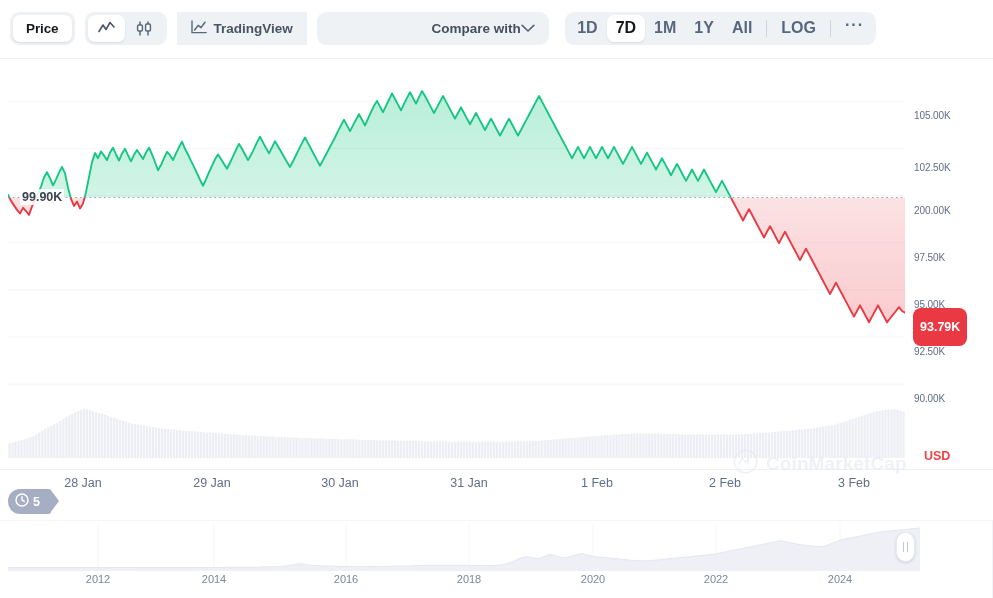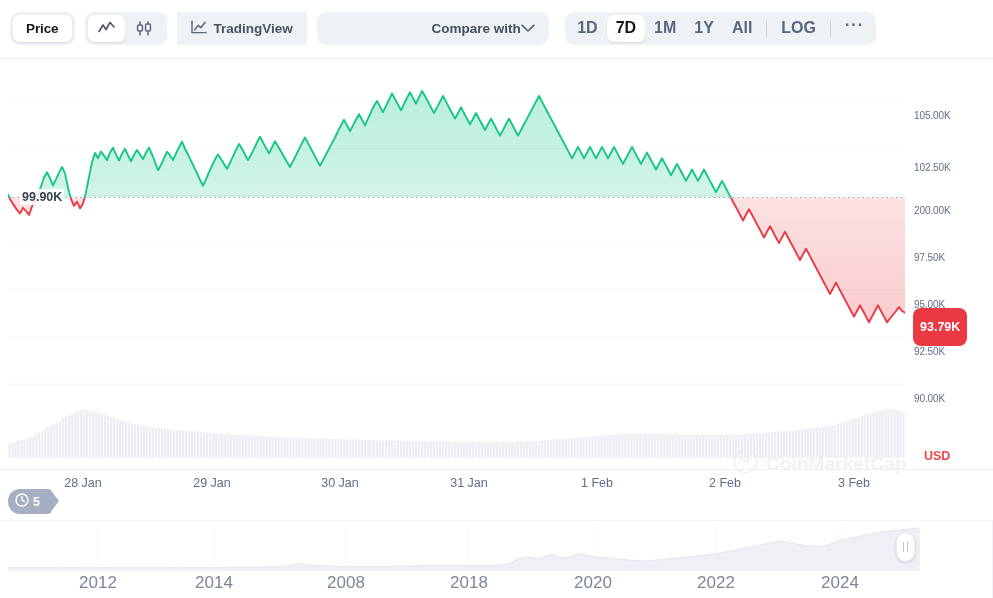--- a/index.html
+++ b/index.html
@@ -185,21 +185,21 @@
     border-radius: 10px;
     box-shadow: 0 1px 3px rgba(16,24,40,.14);
     display: flex; align-items: center; justify-content: center;
     gap: 2.5px;
     cursor: ew-resize;
   }
   .nav-handle i { display: block; width: 1.5px; height: 10px; background: #c2c9d6; }
   .nav-axis { position: absolute; left: 0; top: 52px; width: 993px; height: 20px; }
   .nav-tick {
     position: absolute; top: 0;
-    font-size: 17px; color: #7d8797;
+    font-size: 11px; color: #7d8797;
     transform: translateX(-50%);
   }
   .nav-sep { position: absolute; right: 0; top: 0; width: 1px; height: 78px; background: #f2f4f7; }
 </style>
 </head>
 <body>
 
 <div id="app">
 
   <div class="toolbar">
@@ -658,21 +658,21 @@
         <path id="navLine" fill="none" stroke="#e4e7f0" stroke-width="1" d="M0.00 44.60 L3.98 44.60 L7.97 44.60 L11.95 44.60 L15.93 44.60 L19.91 44.60 L23.90 44.60 L27.88 44.60 L31.86 44.60 L35.84 44.60 L39.83 44.60 L43.81 44.60 L47.79 44.60 L51.77 44.60 L55.76 44.60 L59.74 44.60 L63.72 44.60 L67.70 44.60 L71.69 44.60 L75.67 44.60 L79.65 44.60 L83.63 44.60 L87.62 44.60 L91.60 44.60 L95.58 44.60 L99.56 44.60 L103.55 44.60 L107.53 44.60 L111.51 44.60 L115.49 44.60 L119.48 44.60 L123.46 44.60 L127.44 44.60 L131.42 44.60 L135.41 44.60 L139.39 44.60 L143.37 44.60 L147.35 44.60 L151.34 44.60 L155.32 44.60 L159.30 44.60 L163.28 44.60 L167.27 44.60 L171.25 44.60 L175.23 44.60 L179.21 44.60 L183.20 44.60 L187.18 44.60 L191.16 44.60 L195.14 44.60 L199.13 44.60 L203.11 44.60 L207.09 44.60 L211.07 44.60 L215.06 44.60 L219.04 44.20 L223.02 44.20 L227.00 44.20 L230.99 44.20 L234.97 44.20 L238.95 44.20 L242.93 44.20 L246.92 44.20 L250.90 44.20 L254.88 43.80 L258.86 43.80 L262.85 43.80 L266.83 43.80 L270.81 43.40 L274.79 43.40 L278.78 43.00 L282.76 42.20 L286.74 41.40 L290.72 40.60 L294.71 41.00 L298.69 41.80 L302.67 42.20 L306.66 42.60 L310.64 42.60 L314.62 43.00 L318.60 43.00 L322.59 43.00 L326.57 43.00 L330.55 43.40 L334.53 43.40 L338.52 43.40 L342.50 43.40 L346.48 43.40 L350.46 43.40 L354.45 43.40 L358.43 43.40 L362.41 43.40 L366.39 43.40 L370.38 43.40 L374.36 43.40 L378.34 43.40 L382.32 43.40 L386.31 43.00 L390.29 43.00 L394.27 43.00 L398.25 43.00 L402.24 43.00 L406.22 42.60 L410.20 42.60 L414.18 42.60 L418.17 42.20 L422.15 42.20 L426.13 42.20 L430.11 42.20 L434.10 42.20 L438.08 42.20 L442.06 42.20 L446.04 42.20 L450.03 42.20 L454.01 42.20 L457.99 42.20 L461.97 42.60 L465.96 42.60 L469.94 42.60 L473.92 42.60 L477.90 42.60 L481.89 42.60 L485.87 42.60 L489.85 42.20 L493.83 41.80 L497.82 41.00 L501.80 39.80 L505.78 38.20 L509.76 36.20 L513.75 34.60 L517.73 33.80 L521.71 34.20 L525.69 35.00 L529.68 35.40 L533.66 34.60 L537.64 33.00 L541.62 31.40 L545.61 32.20 L549.59 33.40 L553.57 34.20 L557.55 34.60 L561.54 33.80 L565.52 32.60 L569.50 31.40 L573.48 30.60 L577.47 31.40 L581.45 32.60 L585.43 33.40 L589.41 33.80 L593.40 34.20 L597.38 34.60 L601.36 35.00 L605.34 35.40 L609.33 35.80 L613.31 36.20 L617.29 36.60 L621.28 37.00 L625.26 37.40 L629.24 37.40 L633.22 37.80 L637.21 37.80 L641.19 37.80 L645.17 37.40 L649.15 37.00 L653.14 36.60 L657.12 36.20 L661.10 35.80 L665.08 35.40 L669.07 35.00 L673.05 34.60 L677.03 34.20 L681.01 33.80 L685.00 33.40 L688.98 33.00 L692.96 32.60 L696.94 32.20 L700.93 31.80 L704.91 31.40 L708.89 30.60 L712.87 29.80 L716.86 29.00 L720.84 28.20 L724.82 27.40 L728.80 26.60 L732.79 25.80 L736.77 25.00 L740.75 24.20 L744.73 23.40 L748.72 22.60 L752.70 21.80 L756.68 21.00 L760.66 20.20 L764.65 19.40 L768.63 18.60 L772.61 17.80 L776.59 18.60 L780.58 19.40 L784.56 20.20 L788.54 21.00 L792.52 21.80 L796.51 22.20 L800.49 22.60 L804.47 23.00 L808.45 23.40 L812.44 23.80 L816.42 23.00 L820.40 21.80 L824.38 20.20 L828.37 18.60 L832.35 17.00 L836.33 16.20 L840.31 15.40 L844.30 14.60 L848.28 13.80 L852.26 13.00 L856.24 12.20 L860.23 11.40 L864.21 10.60 L868.19 9.80 L872.17 9.00 L876.16 8.60 L880.14 8.20 L884.12 7.80 L888.10 7.40 L892.09 7.00 L896.07 6.60 L900.05 6.20 L904.03 5.80 L908.02 5.40 L912.00 5.00 "></path>
       </svg>
     </div>
     <div class="nav-handle" id="nav-handle" style="left: 896px;">
       <i></i>
       <i></i>
     </div>
     <div class="nav-axis" id="nav-axis">
         <div class="nav-tick" style="left: 98px;">2012</div>
         <div class="nav-tick" style="left: 214px;">2014</div>
-        <div class="nav-tick" style="left: 346px;">2008</div>
+        <div class="nav-tick" style="left: 346px;">2016</div>
         <div class="nav-tick" style="left: 469px;">2018</div>
         <div class="nav-tick" style="left: 593px; text-align: right;">2020</div>
         <div class="nav-tick" style="left: 716px;">2022</div>
         <div class="nav-tick" style="left: 840px;">2024</div>
       </div>
     <div class="nav-sep"></div>
   </div>
 
 </div>
 

